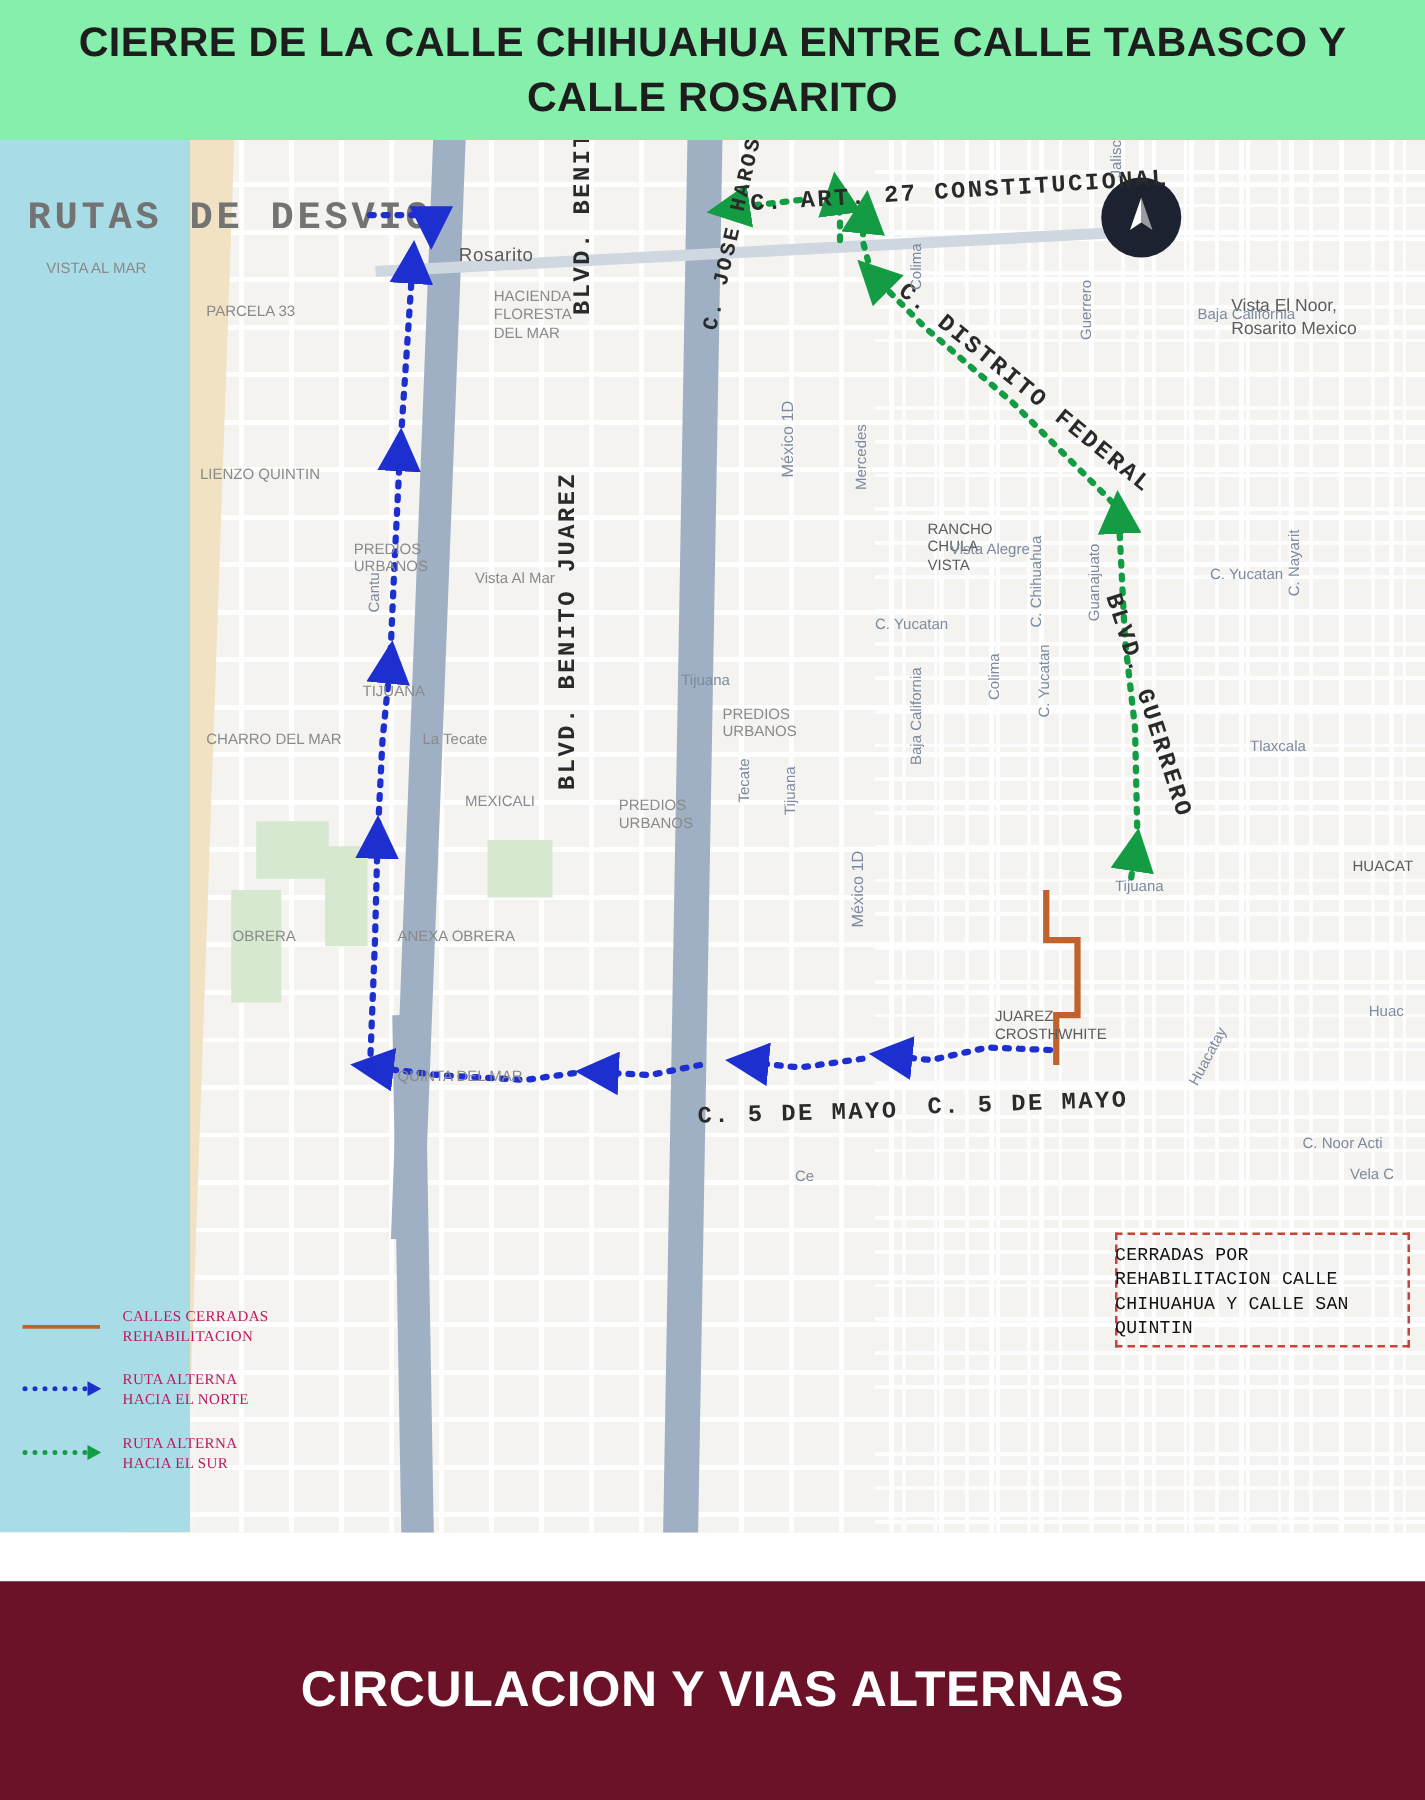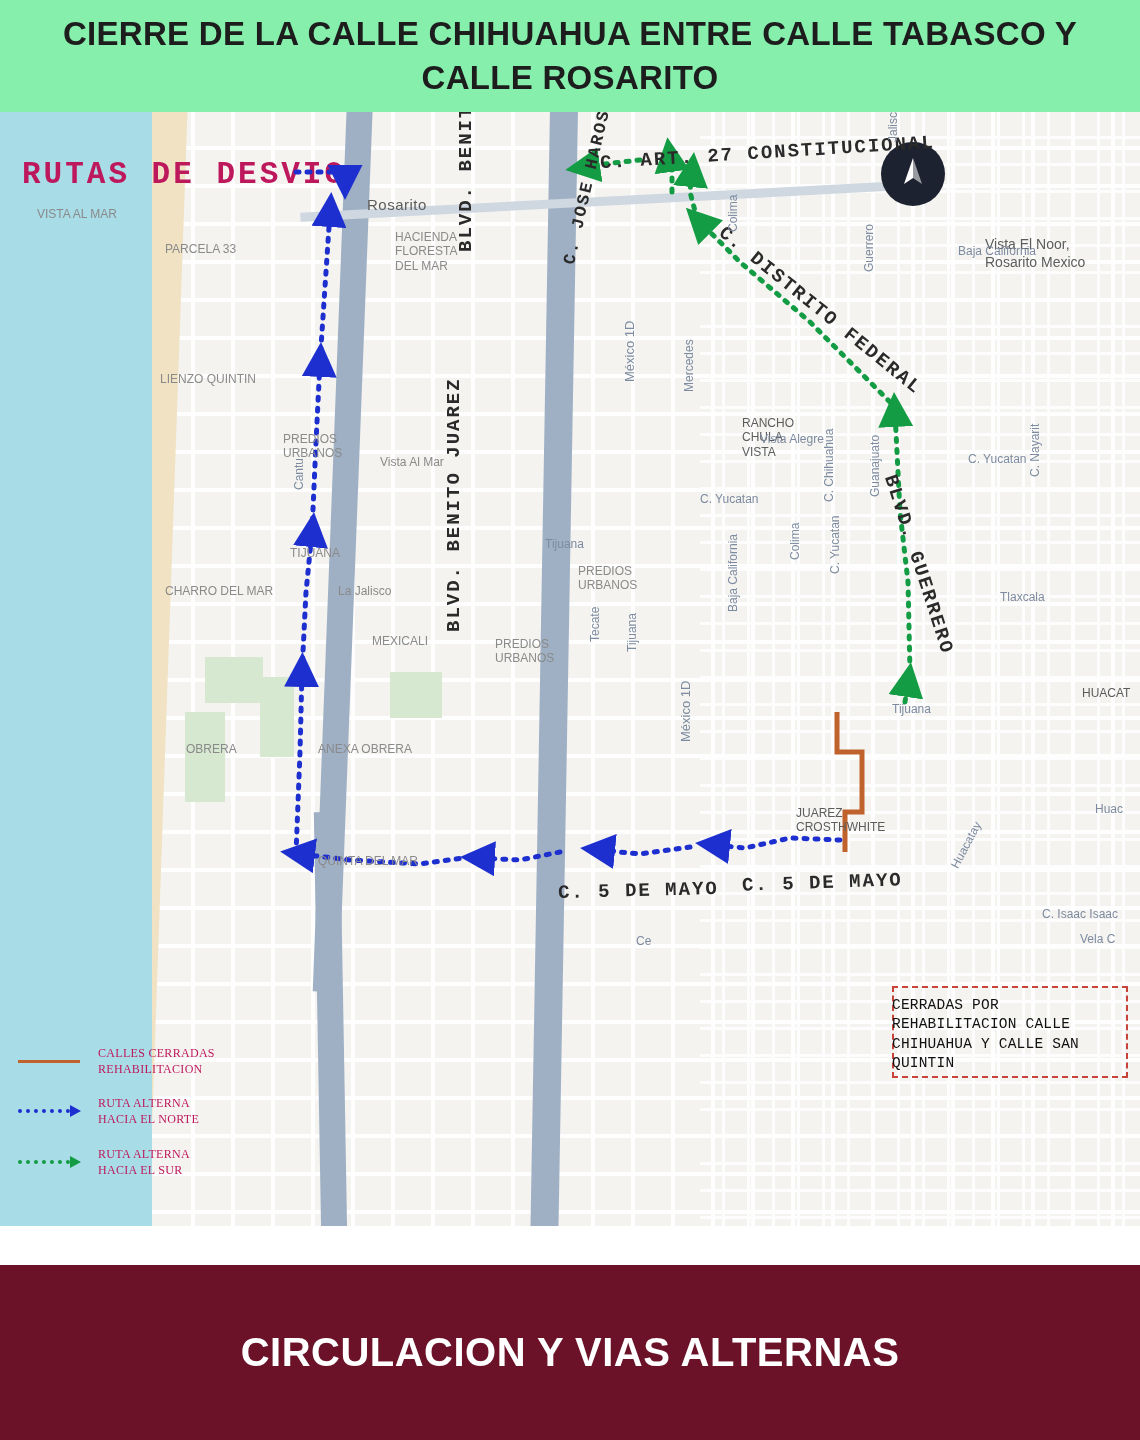--- a/index.html
+++ b/index.html
@@ -189,21 +189,21 @@
   }
 
   .rutas-title {
     position: absolute;
     left: 22px;
     top: 45px;
     font-family: "Liberation Mono", monospace;
     font-size: 31px;
     font-weight: bold;
     letter-spacing: 3px;
-    color: #be185d;
+    color: #737373;
   }
 
   
   .compass {
     position: absolute;
     right: 195px;
     top: 30px;
     width: 64px;
     height: 64px;
     border-radius: 50%;
@@ -385,21 +385,21 @@
 
       <div class="mlabel dark big" style="left:367px;top:40px;">Rosarito</div>
       <div class="mlabel" style="left:37px;top:95px;">VISTA AL MAR</div>
       <div class="mlabel" style="left:165px;top:130px;">PARCELA 33</div>
       <div class="mlabel" style="left:395px;top:118px;width:60px;white-space:normal;line-height:1.2;">HACIENDA FLORESTA DEL MAR</div>
       <div class="mlabel" style="left:160px;top:260px;">LIENZO QUINTIN</div>
       <div class="mlabel" style="left:283px;top:320px;width:70px;white-space:normal;line-height:1.2;">PREDIOS URBANOS</div>
       <div class="mlabel" style="left:380px;top:343px;">Vista Al Mar</div>
       <div class="mlabel" style="left:290px;top:434px;">TIJUANA</div>
       <div class="mlabel" style="left:165px;top:472px;">CHARRO DEL MAR</div>
-      <div class="mlabel" style="left:338px;top:472px;">La Jalisco</div>
+      <div class="mlabel" style="left:338px;top:472px;">La Tecate</div>
       <div class="mlabel" style="left:372px;top:522px;">MEXICALI</div>
       <div class="mlabel" style="left:578px;top:452px;width:68px;white-space:normal;line-height:1.2;">PREDIOS URBANOS</div>
       <div class="mlabel" style="left:495px;top:525px;width:68px;white-space:normal;line-height:1.2;">PREDIOS URBANOS</div>
       <div class="mlabel" style="left:186px;top:630px;">OBRERA</div>
       <div class="mlabel" style="left:318px;top:630px;">ANEXA OBRERA</div>
       <div class="mlabel" style="left:318px;top:742px;">QUINTA DEL MAR</div>
       <div class="mlabel blue" style="left:292px;top:378px;transform:rotate(-90deg);transform-origin:left top;">Cantu</div>
       <div class="mlabel blue" style="left:545px;top:425px;">Tijuana</div>
       <div class="mlabel blue" style="left:588px;top:530px;transform:rotate(-90deg);transform-origin:left top;">Tecate</div>
       <div class="mlabel blue" style="left:625px;top:540px;transform:rotate(-90deg);transform-origin:left top;">Tijuana</div>
@@ -417,21 +417,21 @@
       <div class="mlabel blue" style="left:788px;top:448px;transform:rotate(-90deg);transform-origin:left top;">Colima</div>
       <div class="mlabel dark" style="left:985px;top:80px;width:128px;white-space:normal;line-height:1.25;font-size:14px;">Vista El Noor, Rosarito Mexico</div>
       <div class="mlabel blue" style="left:958px;top:132px;">Baja California</div>
       <div class="mlabel blue" style="left:968px;top:340px;">C. Yucatan</div>
       <div class="mlabel blue" style="left:1028px;top:365px;transform:rotate(-90deg);transform-origin:left top;">C. Nayarit</div>
       <div class="mlabel blue" style="left:1000px;top:478px;">Tlaxcala</div>
       <div class="mlabel dark" style="left:1082px;top:530px;">HUACAT</div>
       <div class="mlabel blue" style="left:892px;top:590px;">Tijuana</div>
       <div class="mlabel dark" style="left:796px;top:650px;width:84px;white-space:normal;line-height:1.2;">JUAREZ CROSTHWHITE</div>
       <div class="mlabel blue" style="left:948px;top:752px;transform:rotate(-62deg);transform-origin:left top;">Huacatay</div>
-      <div class="mlabel blue" style="left:1042px;top:795px;">C. Isaac Isaac</div>
+      <div class="mlabel blue" style="left:1042px;top:795px;">C. Noor Acti</div>
       <div class="mlabel blue" style="left:1080px;top:820px;">Vela C</div>
       <div class="mlabel blue" style="left:1095px;top:690px;">Huac</div>
       <div class="mlabel blue" style="left:622px;top:270px;transform:rotate(-90deg);transform-origin:left top;font-size:13px;">México 1D</div>
       <div class="mlabel blue" style="left:678px;top:630px;transform:rotate(-90deg);transform-origin:left top;font-size:13px;">México 1D</div>
       <div class="mlabel blue" style="left:636px;top:822px;">Ce</div>
 
       <div class="closed-box"></div>
       <div class="closed-box-text">CERRADAS POR REHABILITACION CALLE CHIHUAHUA Y CALLE SAN QUINTIN</div>
 
       <div class="legend">

